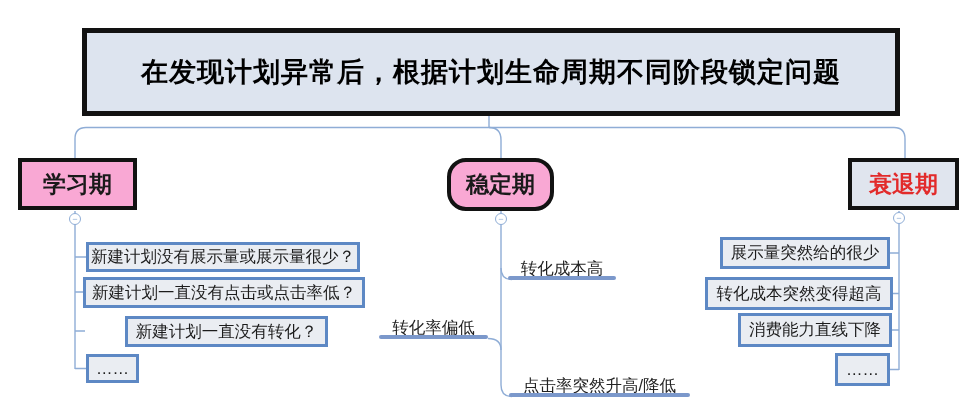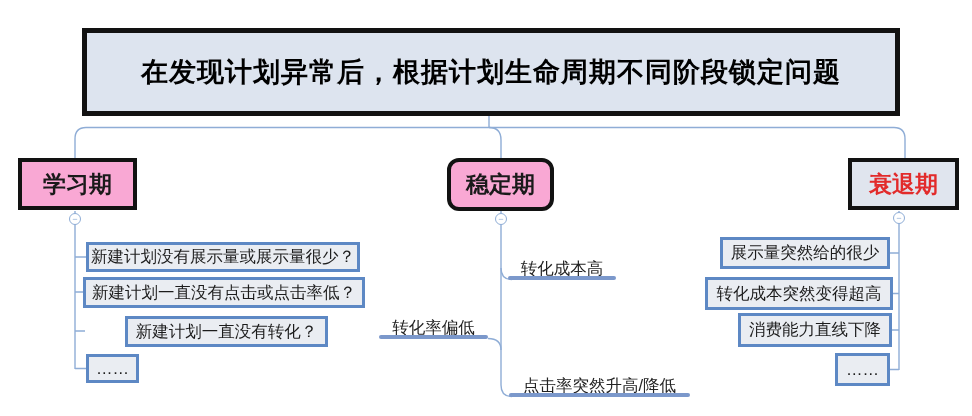--- a/index.html
+++ b/index.html
@@ -12,21 +12,21 @@
   .root-topic{
     left:82px;top:28px;width:818px;height:88px;
     background:#dde4ef;border:5px solid #121212;
     font-size:27px;font-weight:bold;letter-spacing:1px;color:#000000;text-align:center;
   }
   .branch-topic{
     background:#f9a8d4;border:4px solid #121212;
     font-size:23px;font-weight:bold;color:#1a1a1a;
   }
   .branch-learning{left:18px;top:158px;width:119px;height:52px;}
-  .branch-stable{left:447px;top:158px;width:107px;height:53px;border-radius:12px;}
+  .branch-stable{left:447px;top:158px;width:107px;height:53px;border-radius:19px;}
   .branch-decline{left:848px;top:158px;width:111px;height:52px;color:#e22b2b;background:#e0e5ee;}
   .child-box{
     background:#eaedf2;border:3px solid #5d88c4;
     font-size:16.5px;color:#1c1c1c;white-space:nowrap;
   }
   .line-child{position:absolute;z-index:2;}
   .line-child .lc-text{
     display:block;text-align:center;font-size:16.5px;color:#222;white-space:nowrap;padding-bottom:6px;margin-top:9px;
   }
   .line-child .lc-underline{

